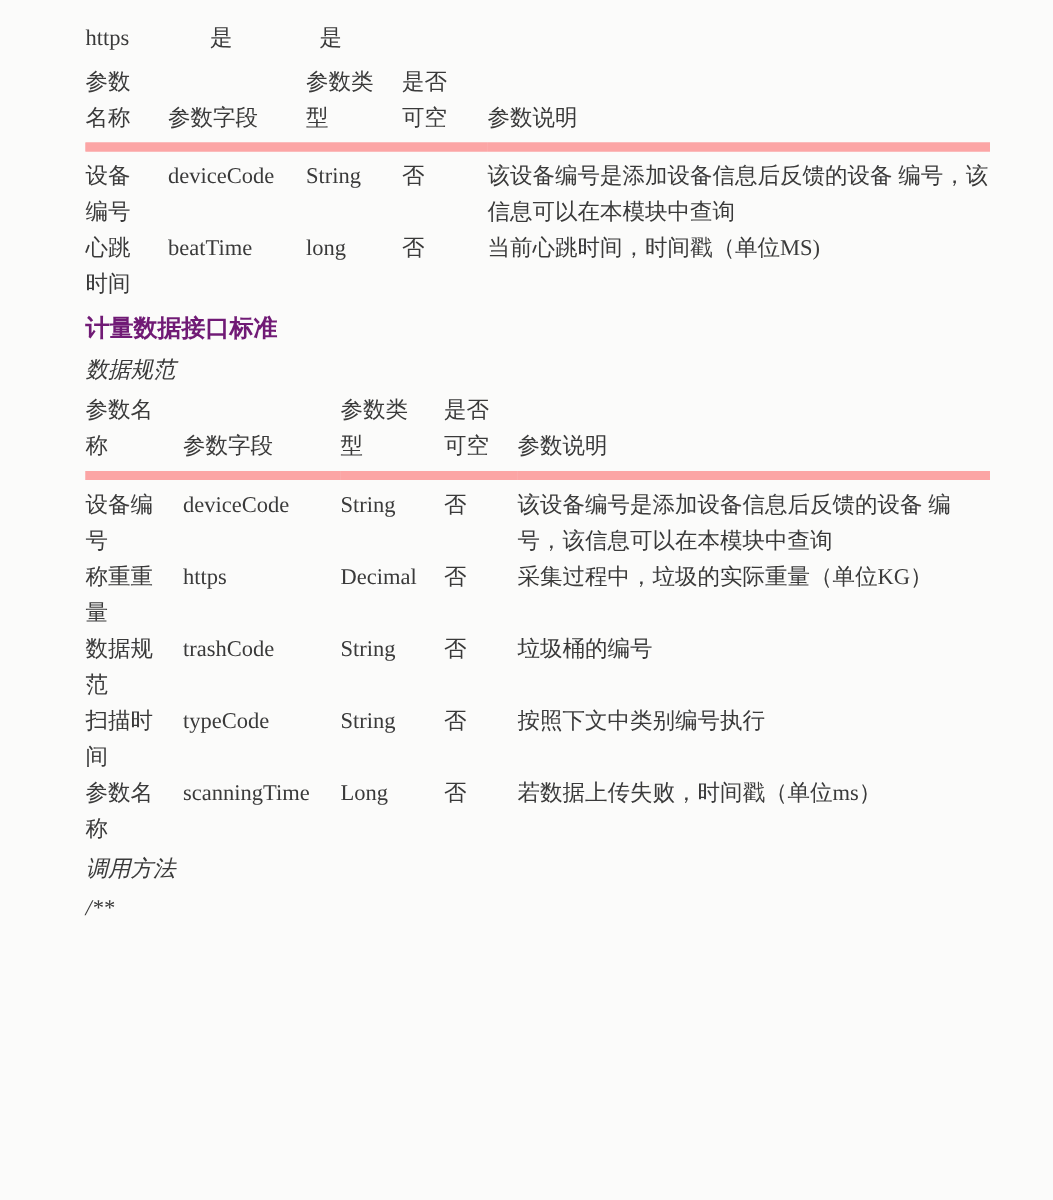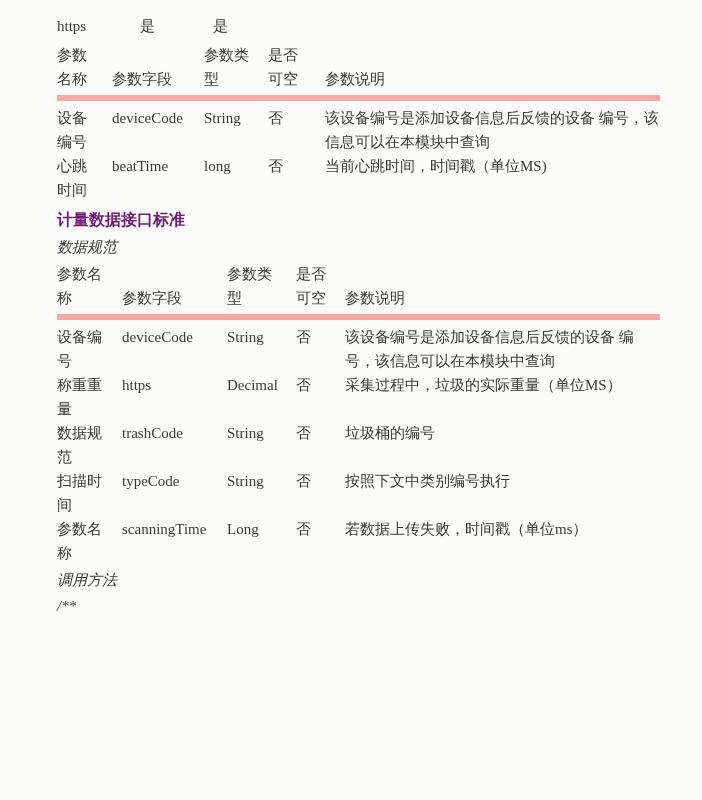--- a/index.html
+++ b/index.html
@@ -162,21 +162,21 @@
         <td>deviceCode</td>
         <td>String</td>
         <td>否</td>
         <td>该设备编号是添加设备信息后反馈的设备 编号，该信息可以在本模块中查询</td>
       </tr>
       <tr>
         <td>称重重量</td>
         <td>https</td>
         <td>Decimal</td>
         <td>否</td>
-        <td>采集过程中，垃圾的实际重量（单位MS）</td>
+        <td>采集过程中，垃圾的实际重量（单位KG）</td>
       </tr>
       <tr>
         <td>数据规范</td>
         <td>trashCode</td>
         <td>String</td>
         <td>否</td>
         <td>垃圾桶的编号</td>
       </tr>
       <tr>
         <td>扫描时间</td>

